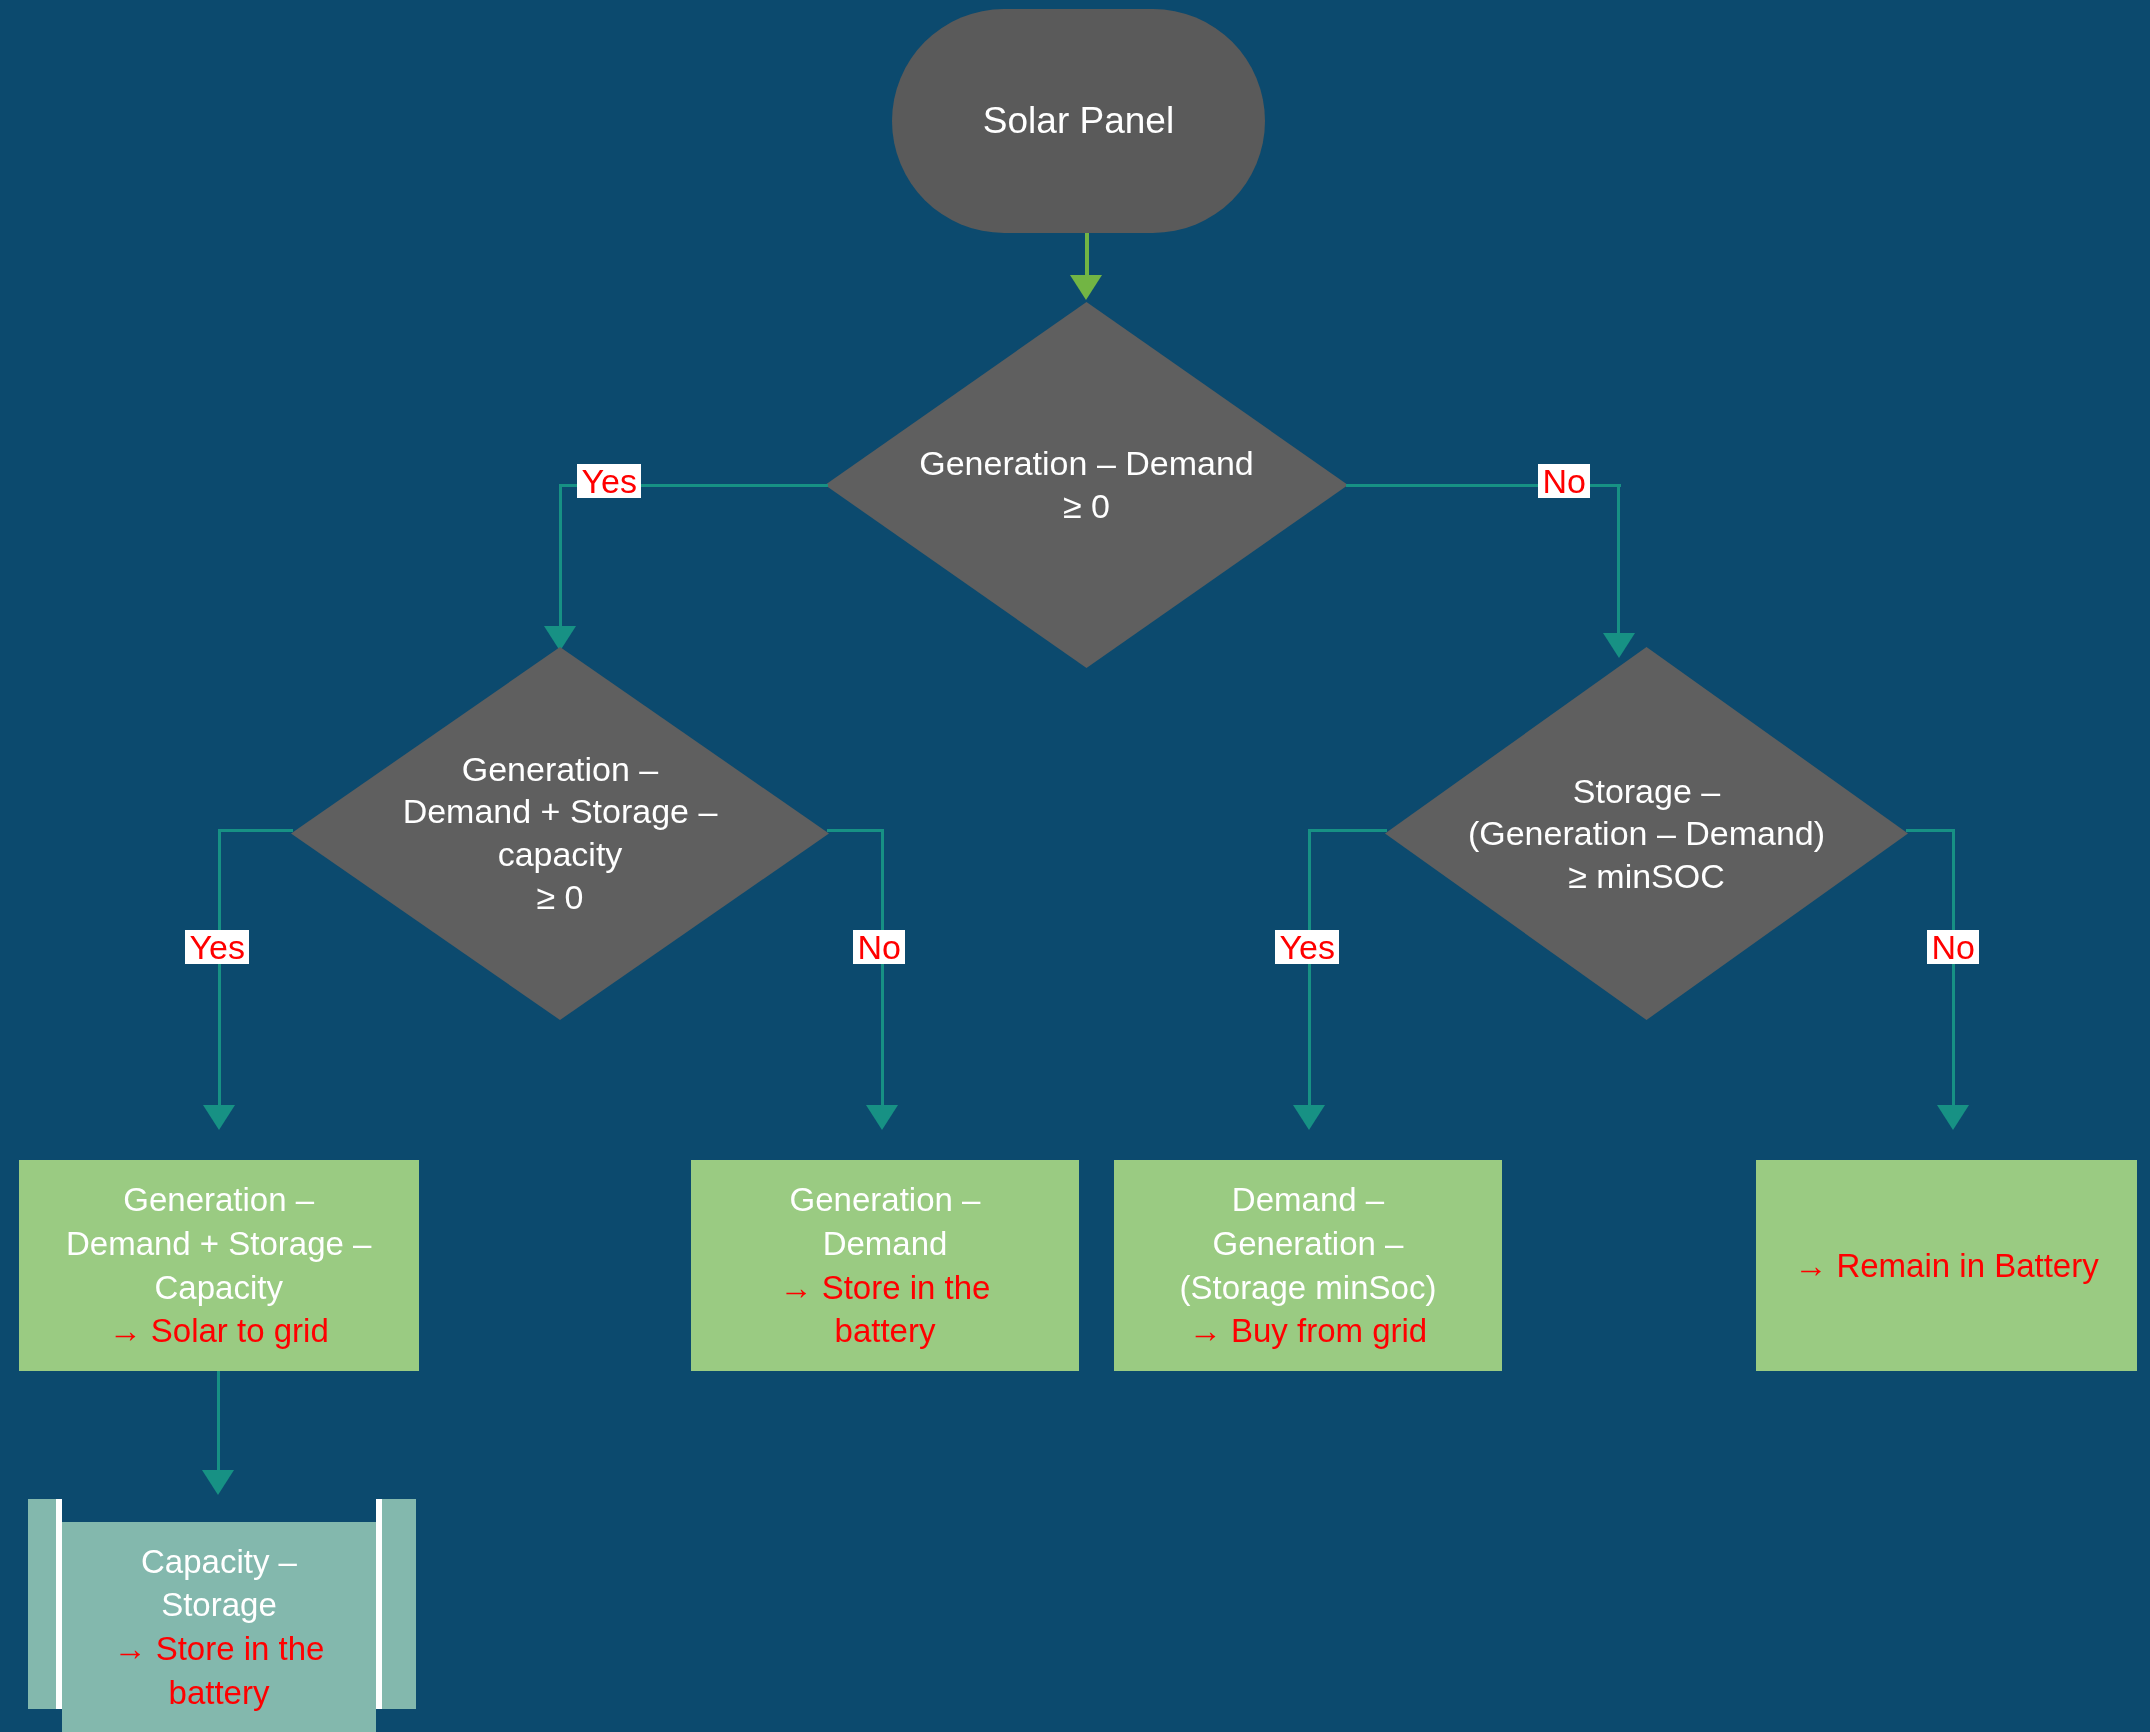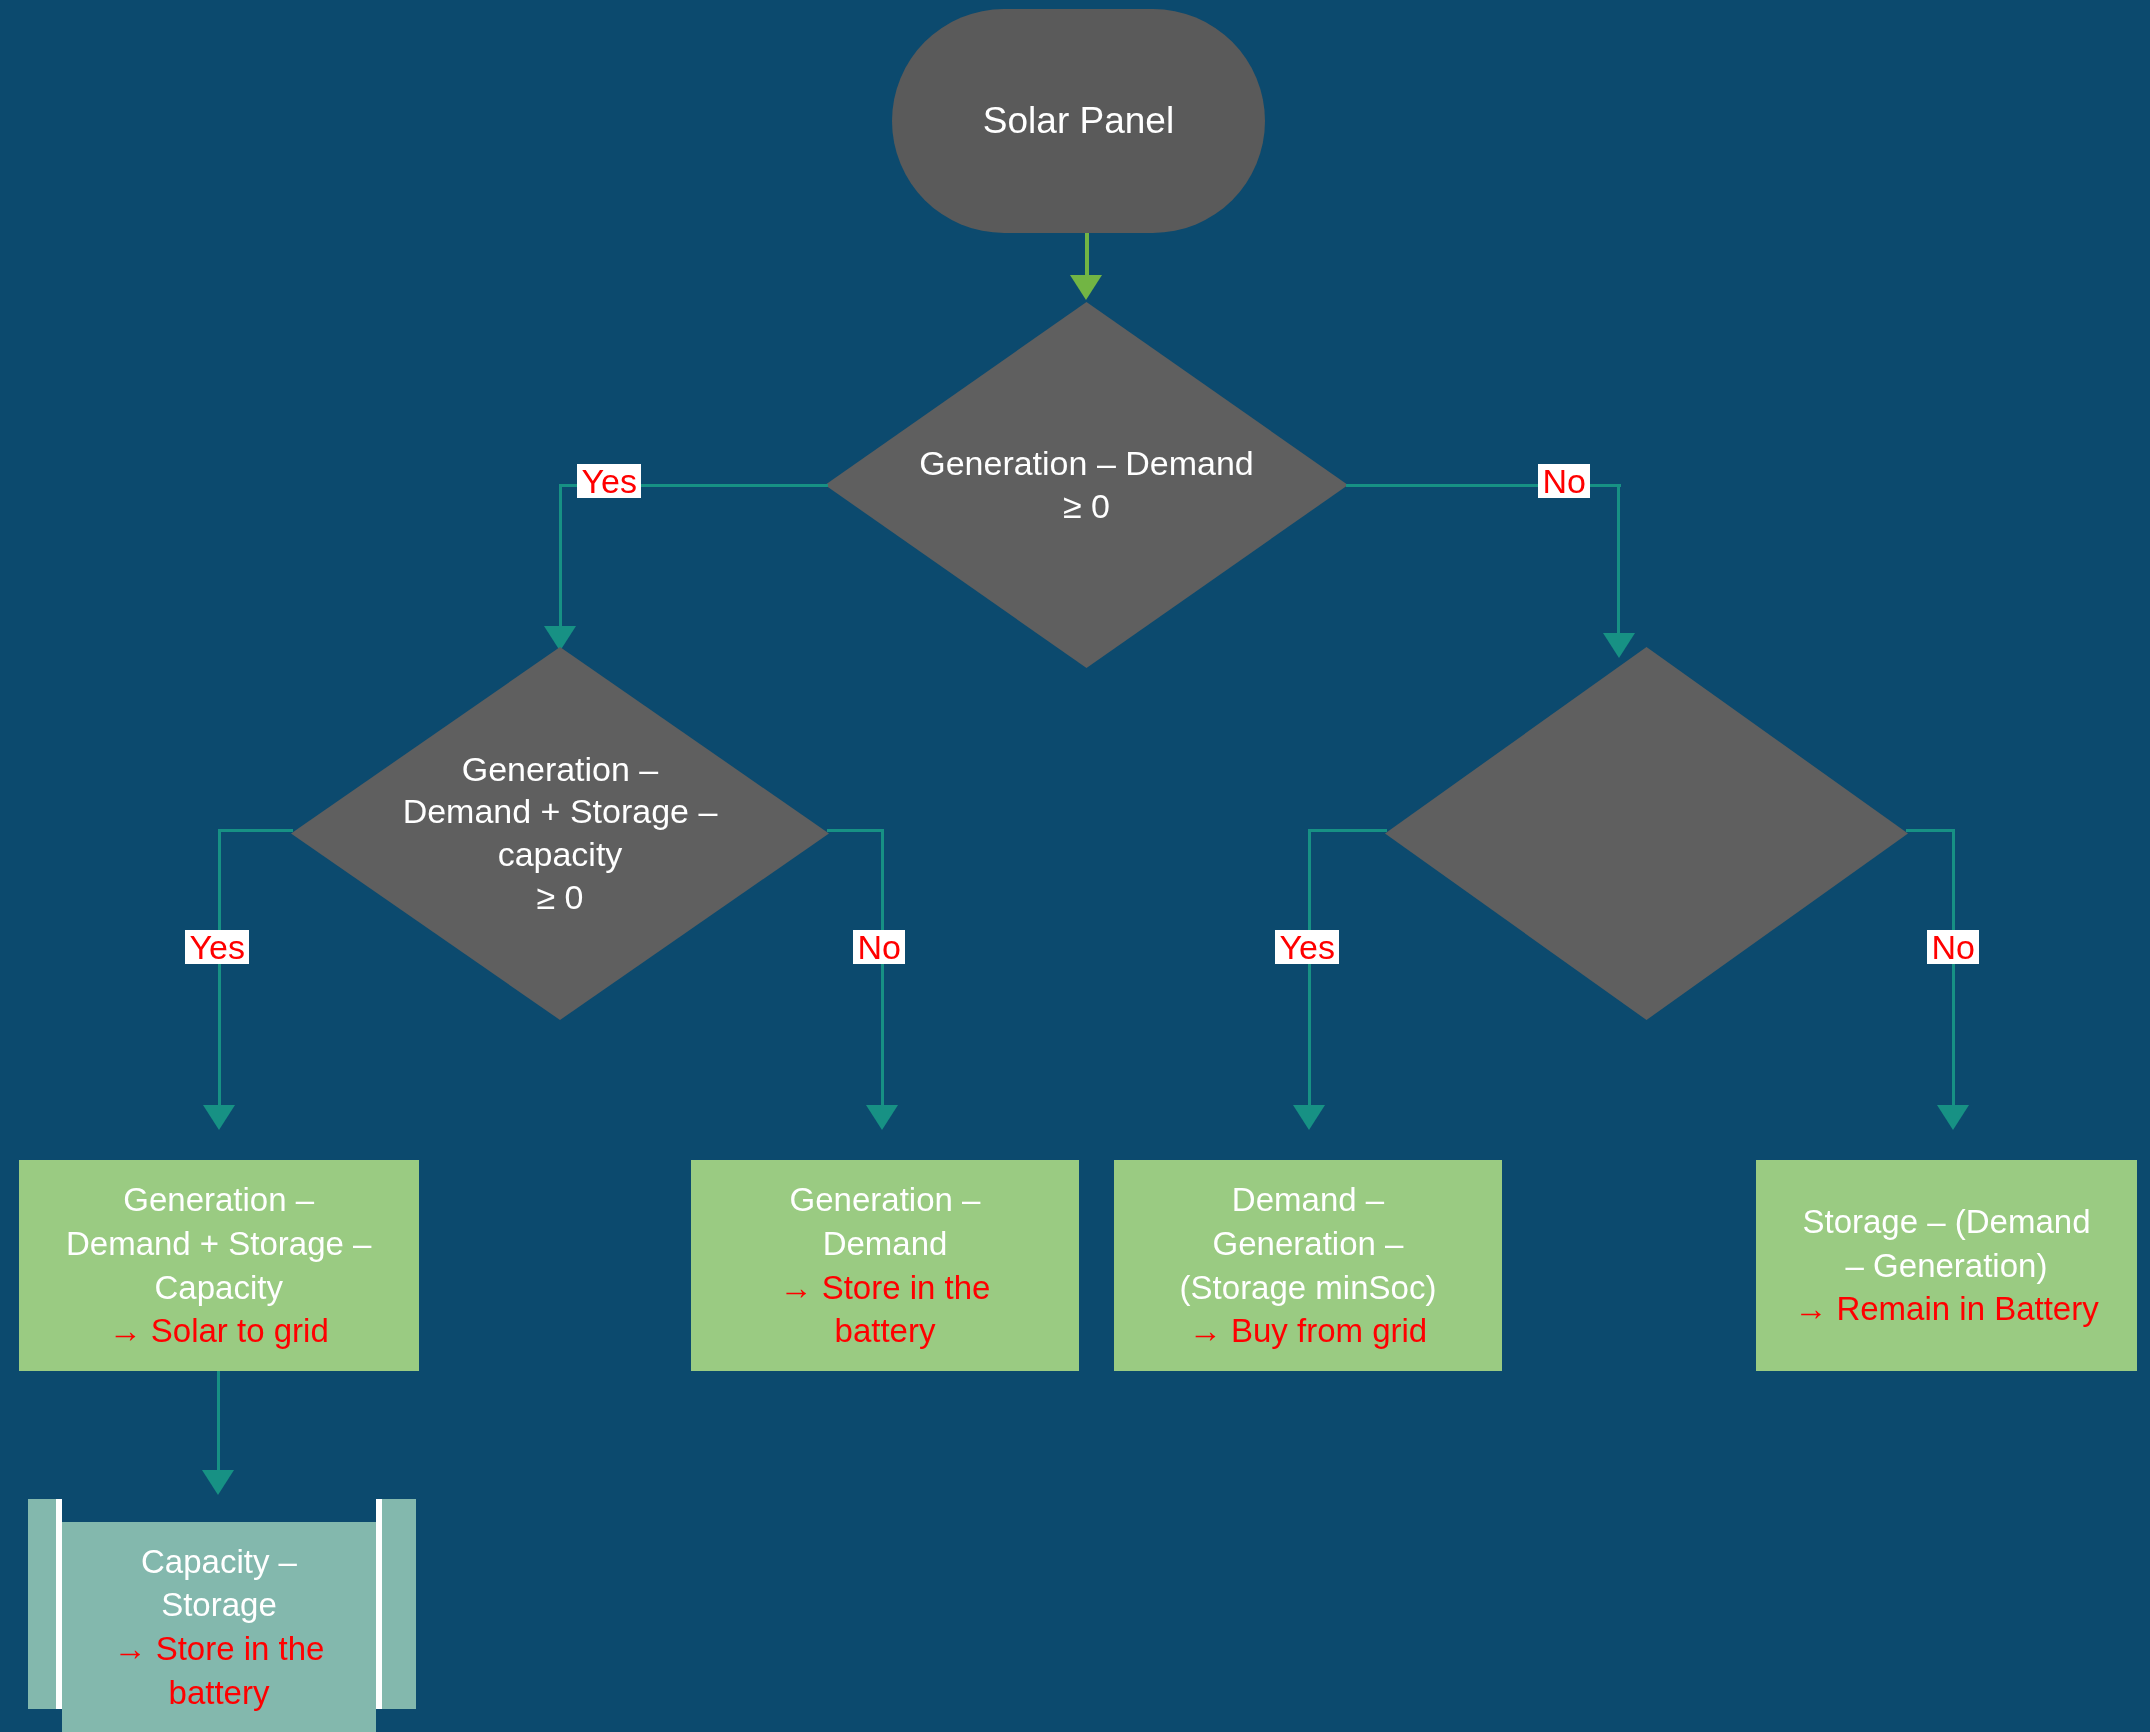--- a/index.html
+++ b/index.html
@@ -162,20 +162,23 @@
   <div class="arrowhead" style="left:203px; top:1105px;"></div>
   <div class="edge-label" style="left:185px; top:930px;">Yes</div>
 
   <div class="seg" style="left:827px; top:829px; width:57px; height:3px;"></div>
   <div class="seg" style="left:881px; top:829px; width:3px; height:284px;"></div>
   <div class="arrowhead" style="left:866px; top:1105px;"></div>
   <div class="edge-label" style="left:853px; top:930px;">No</div>
 
   <div class="diamond-wrap" style="left:1385px; top:647px; width:523px; height:373px;">
     <div class="diamond-shape"></div>
+    <div class="diamond-text">Storage –
+(Generation – Demand)
+≥ minSOC</div>
   </div>
 
   <div class="seg" style="left:1308px; top:829px; width:79px; height:3px;"></div>
   <div class="seg" style="left:1308px; top:829px; width:3px; height:284px;"></div>
   <div class="arrowhead" style="left:1293px; top:1105px;"></div>
   <div class="edge-label" style="left:1275px; top:930px;">Yes</div>
 
   <div class="seg" style="left:1906px; top:829px; width:49px; height:3px;"></div>
   <div class="seg" style="left:1952px; top:829px; width:3px; height:284px;"></div>
   <div class="arrowhead" style="left:1937px; top:1105px;"></div>
@@ -196,22 +199,20 @@
   </div>
 
   <div class="result-box box-green" style="left:1114px; top:1160px; width:388px; height:211px; padding:7.5px 10.5px;">
     <div class="formula">Demand –
 Generation –
 (Storage minSoc)</div>
     <div class="action">→ Buy from grid</div>
   </div>
 
   <div class="result-box box-green" style="left:1756px; top:1160px; width:381px; height:211px; padding:7.5px 7.5px;">
-    <div class="formula">Storage – (Demand
-– Generation)</div>
     <div class="action">→ Remain in Battery</div>
   </div>
 
   <div class="seg" style="left:217px; top:1371px; width:3px; height:106px;"></div>
   <div class="arrowhead" style="left:202px; top:1470px;"></div>
 
   <div class="teal-group" style="left:28px; top:1499px; width:388px; height:210px;">
     <div class="teal-strip" style="width:28px; height:100%;"></div>
     <div class="teal-gap" style="width:6px; height:100%;"></div>
     <div class="teal-main" style="width:314px; height:100%; padding:4.5px 7.5px;margin-top:23px;">

